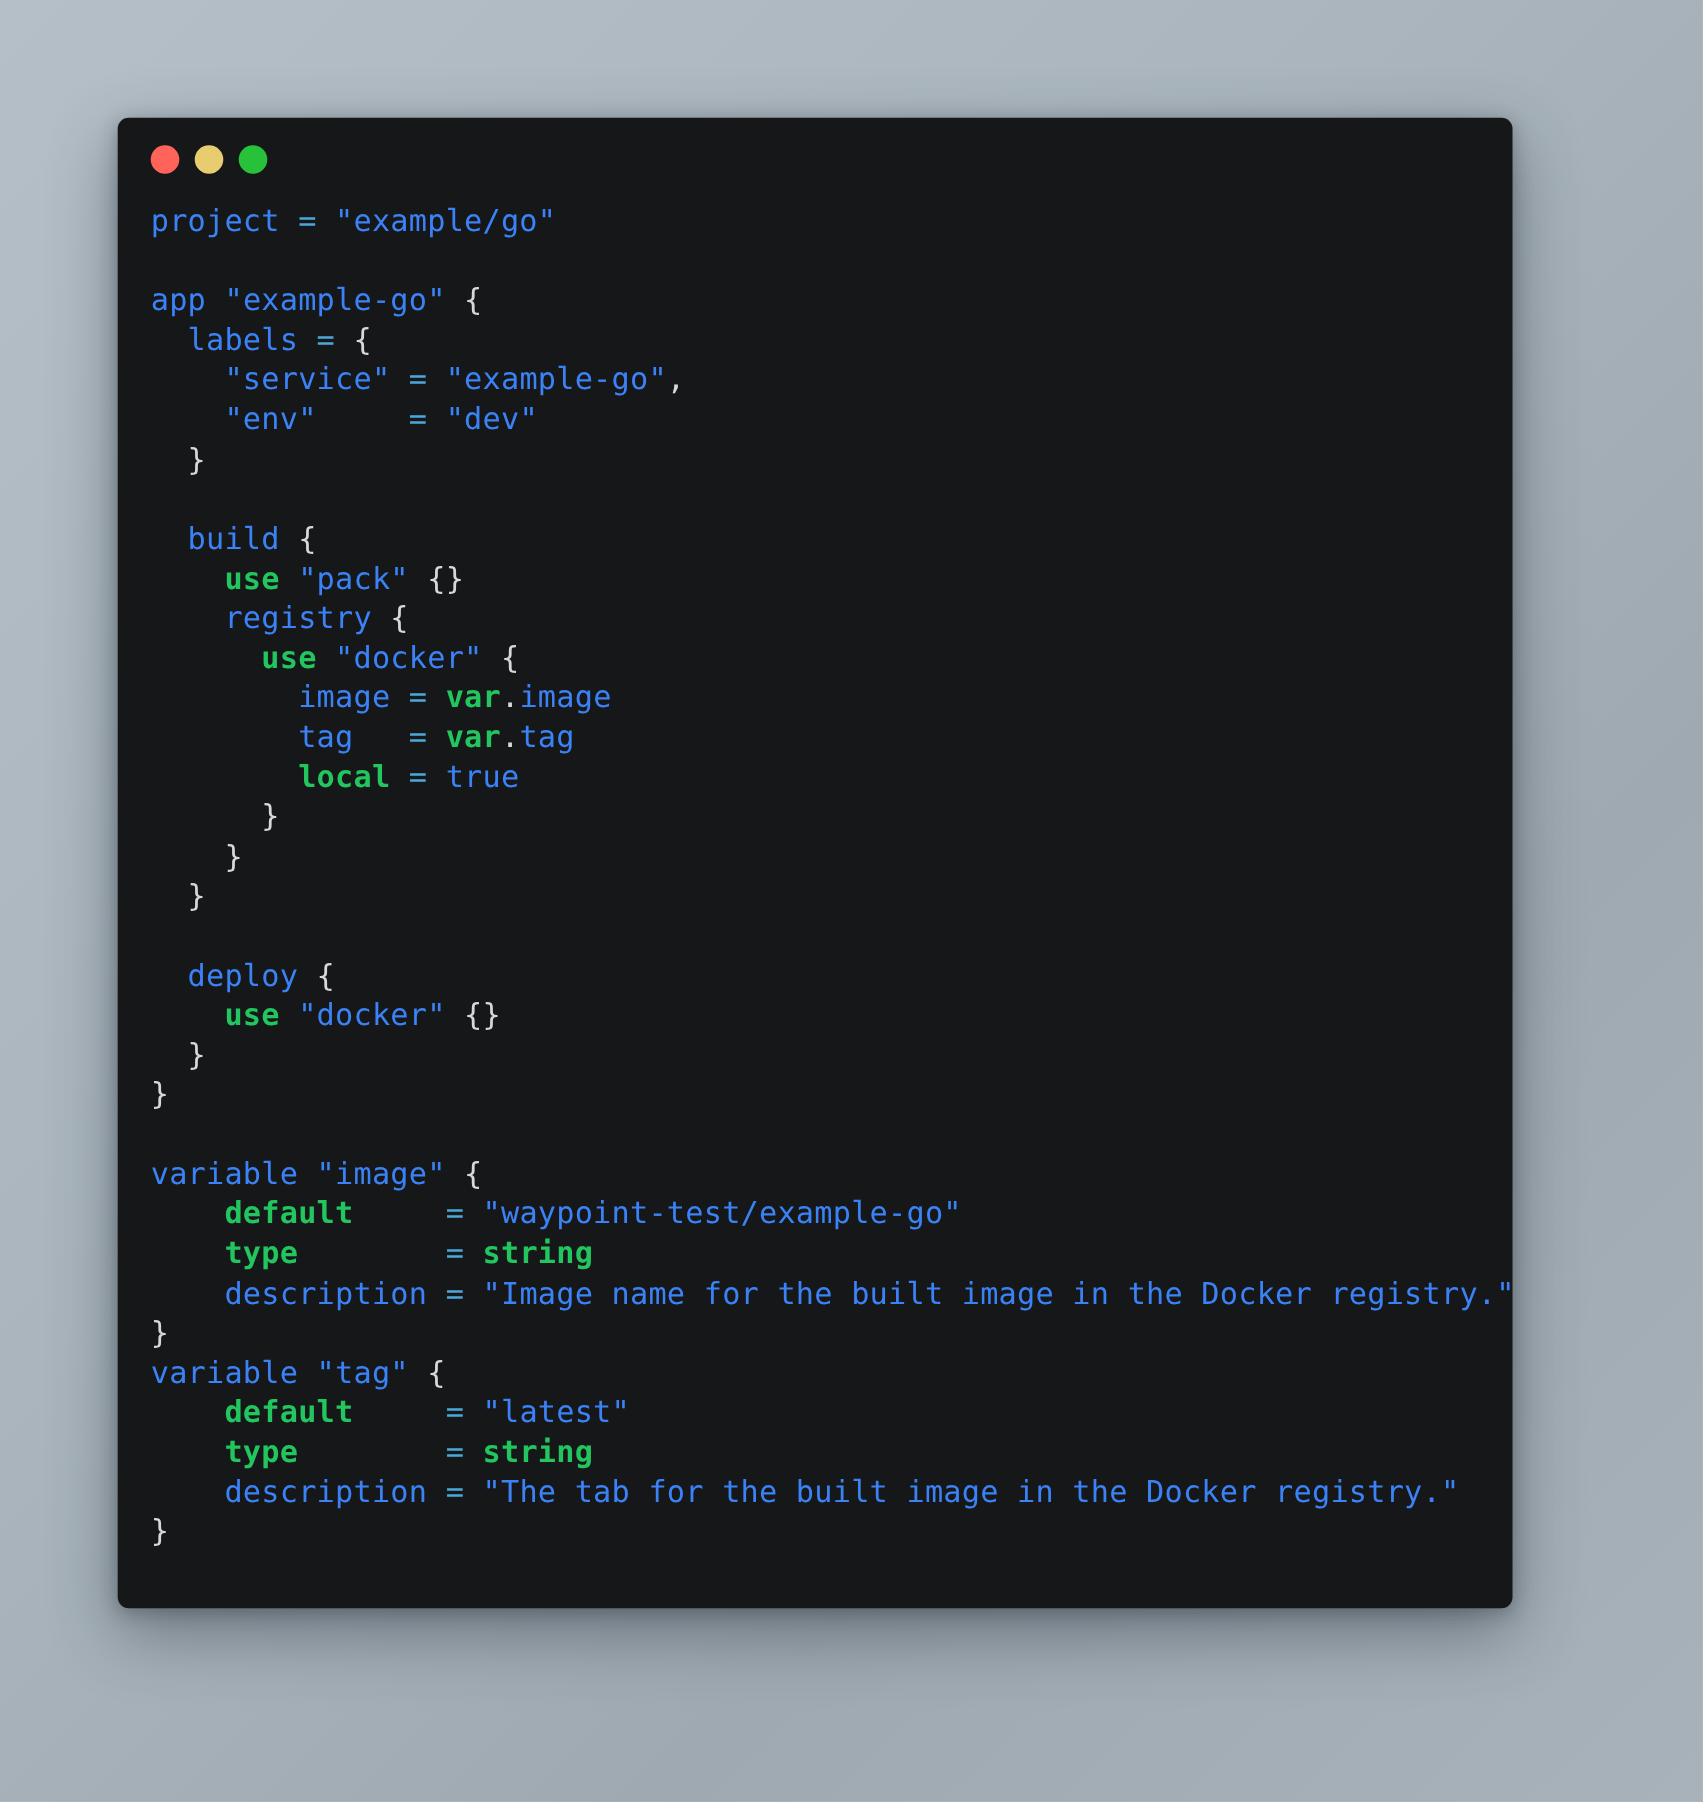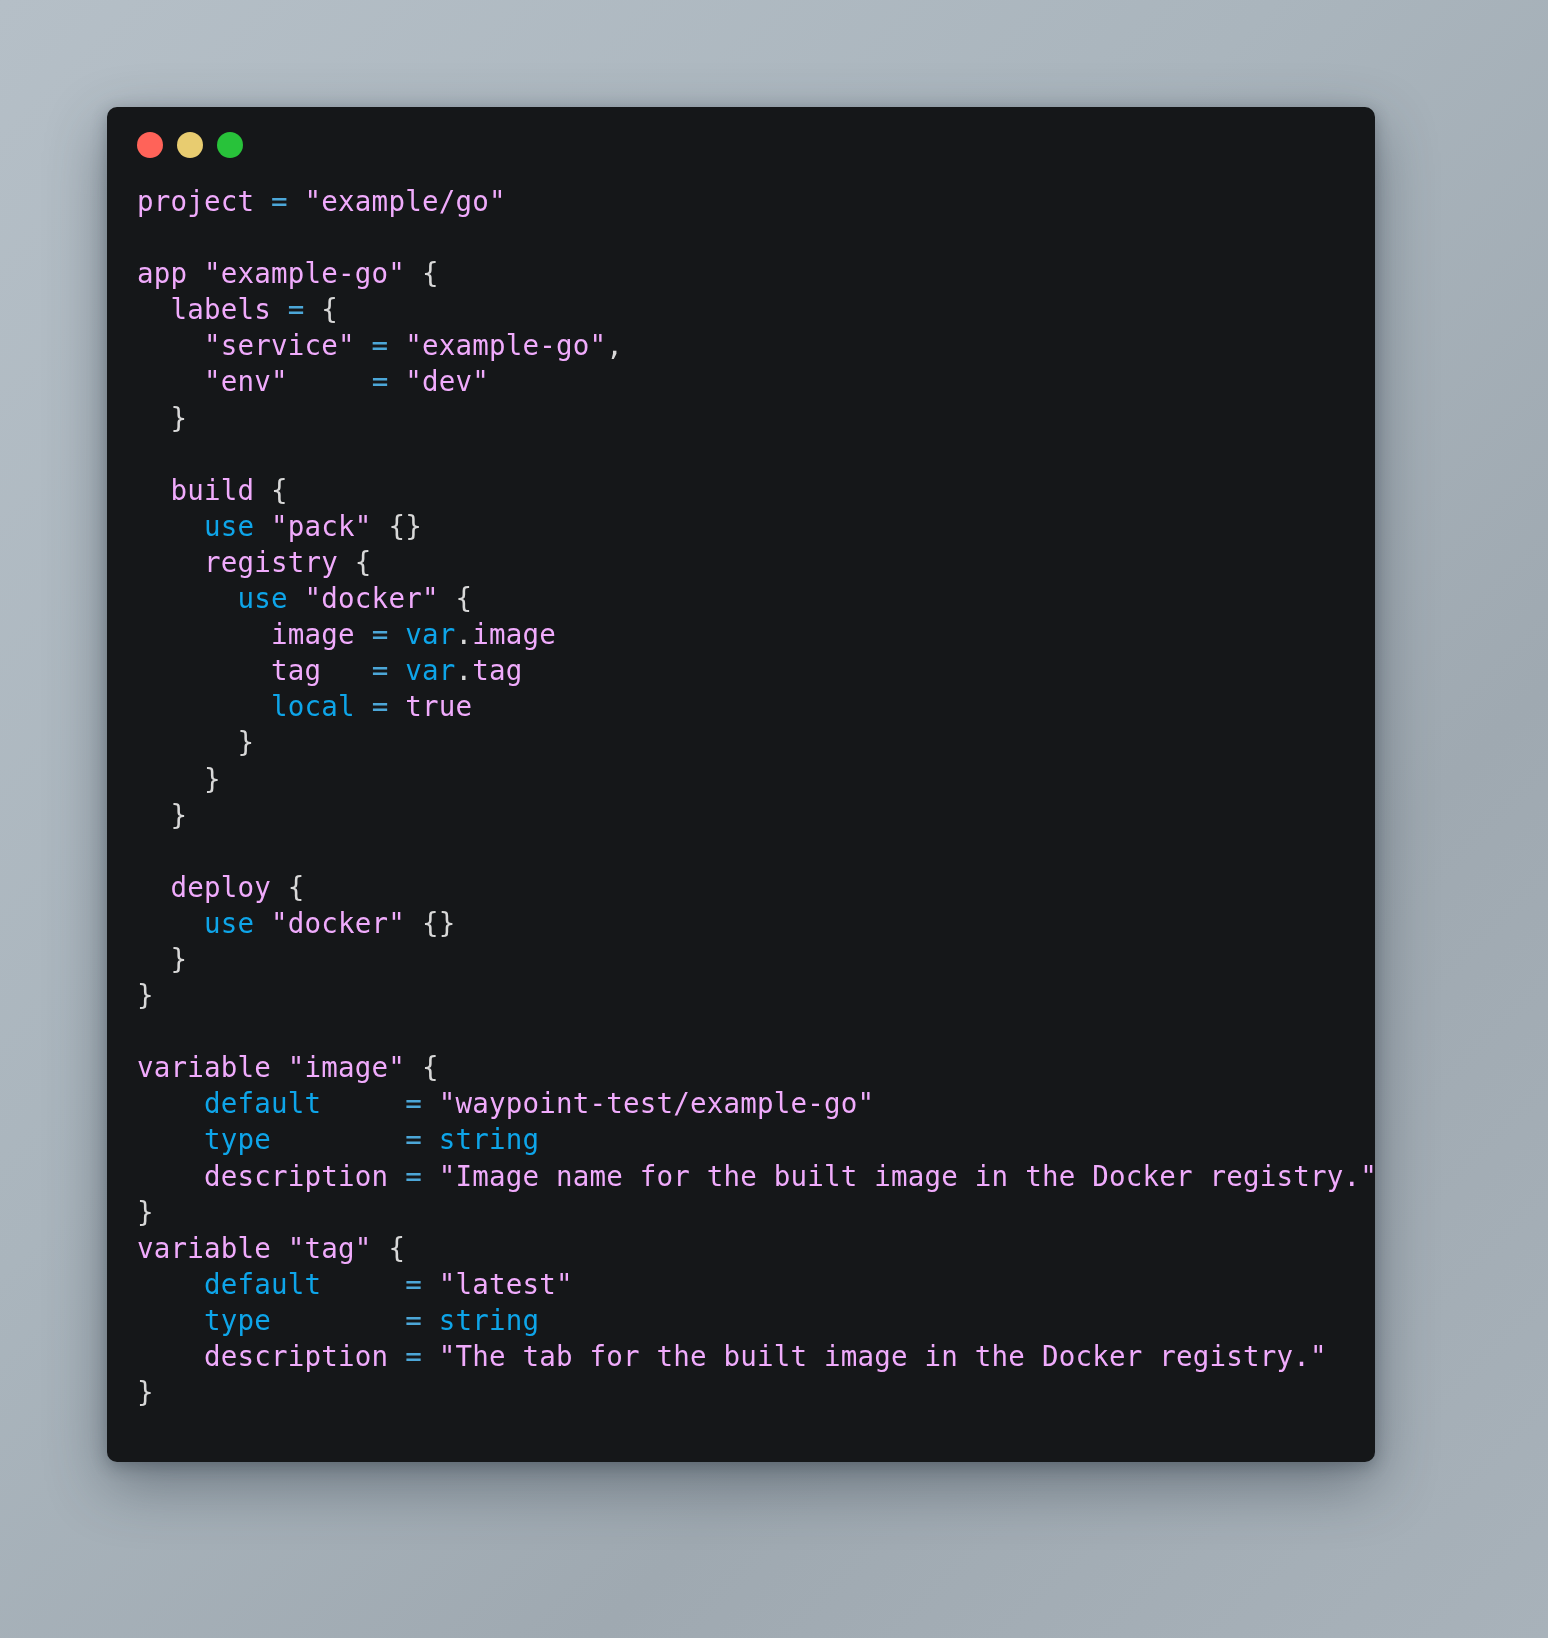--- a/index.html
+++ b/index.html
@@ -54,22 +54,22 @@
     padding: 0 30px;
     font-size: 27.5px;
     line-height: 36.1px;
     white-space: pre;
     letter-spacing: 0.2px;
   }
   .line {
     height: 36.1px;
     white-space: pre;
   }
-  .kw   { color: #f0abfc; margin-top: 32px; }   
-  .at   { color: #0ea5e9; }   
+  .kw   { color: #3b82f6; margin-top: 32px; }   
+  .at   { color: #22c55e; font-weight: bold; }   
   .pu   { color: #d8d8d8; }   
   .op   { color: #4ca7d8; }   
 </style>
 </head>
 <body>
 
 <div id="backdrop">
   <div id="code-window">
 
     <div id="titlebar">

